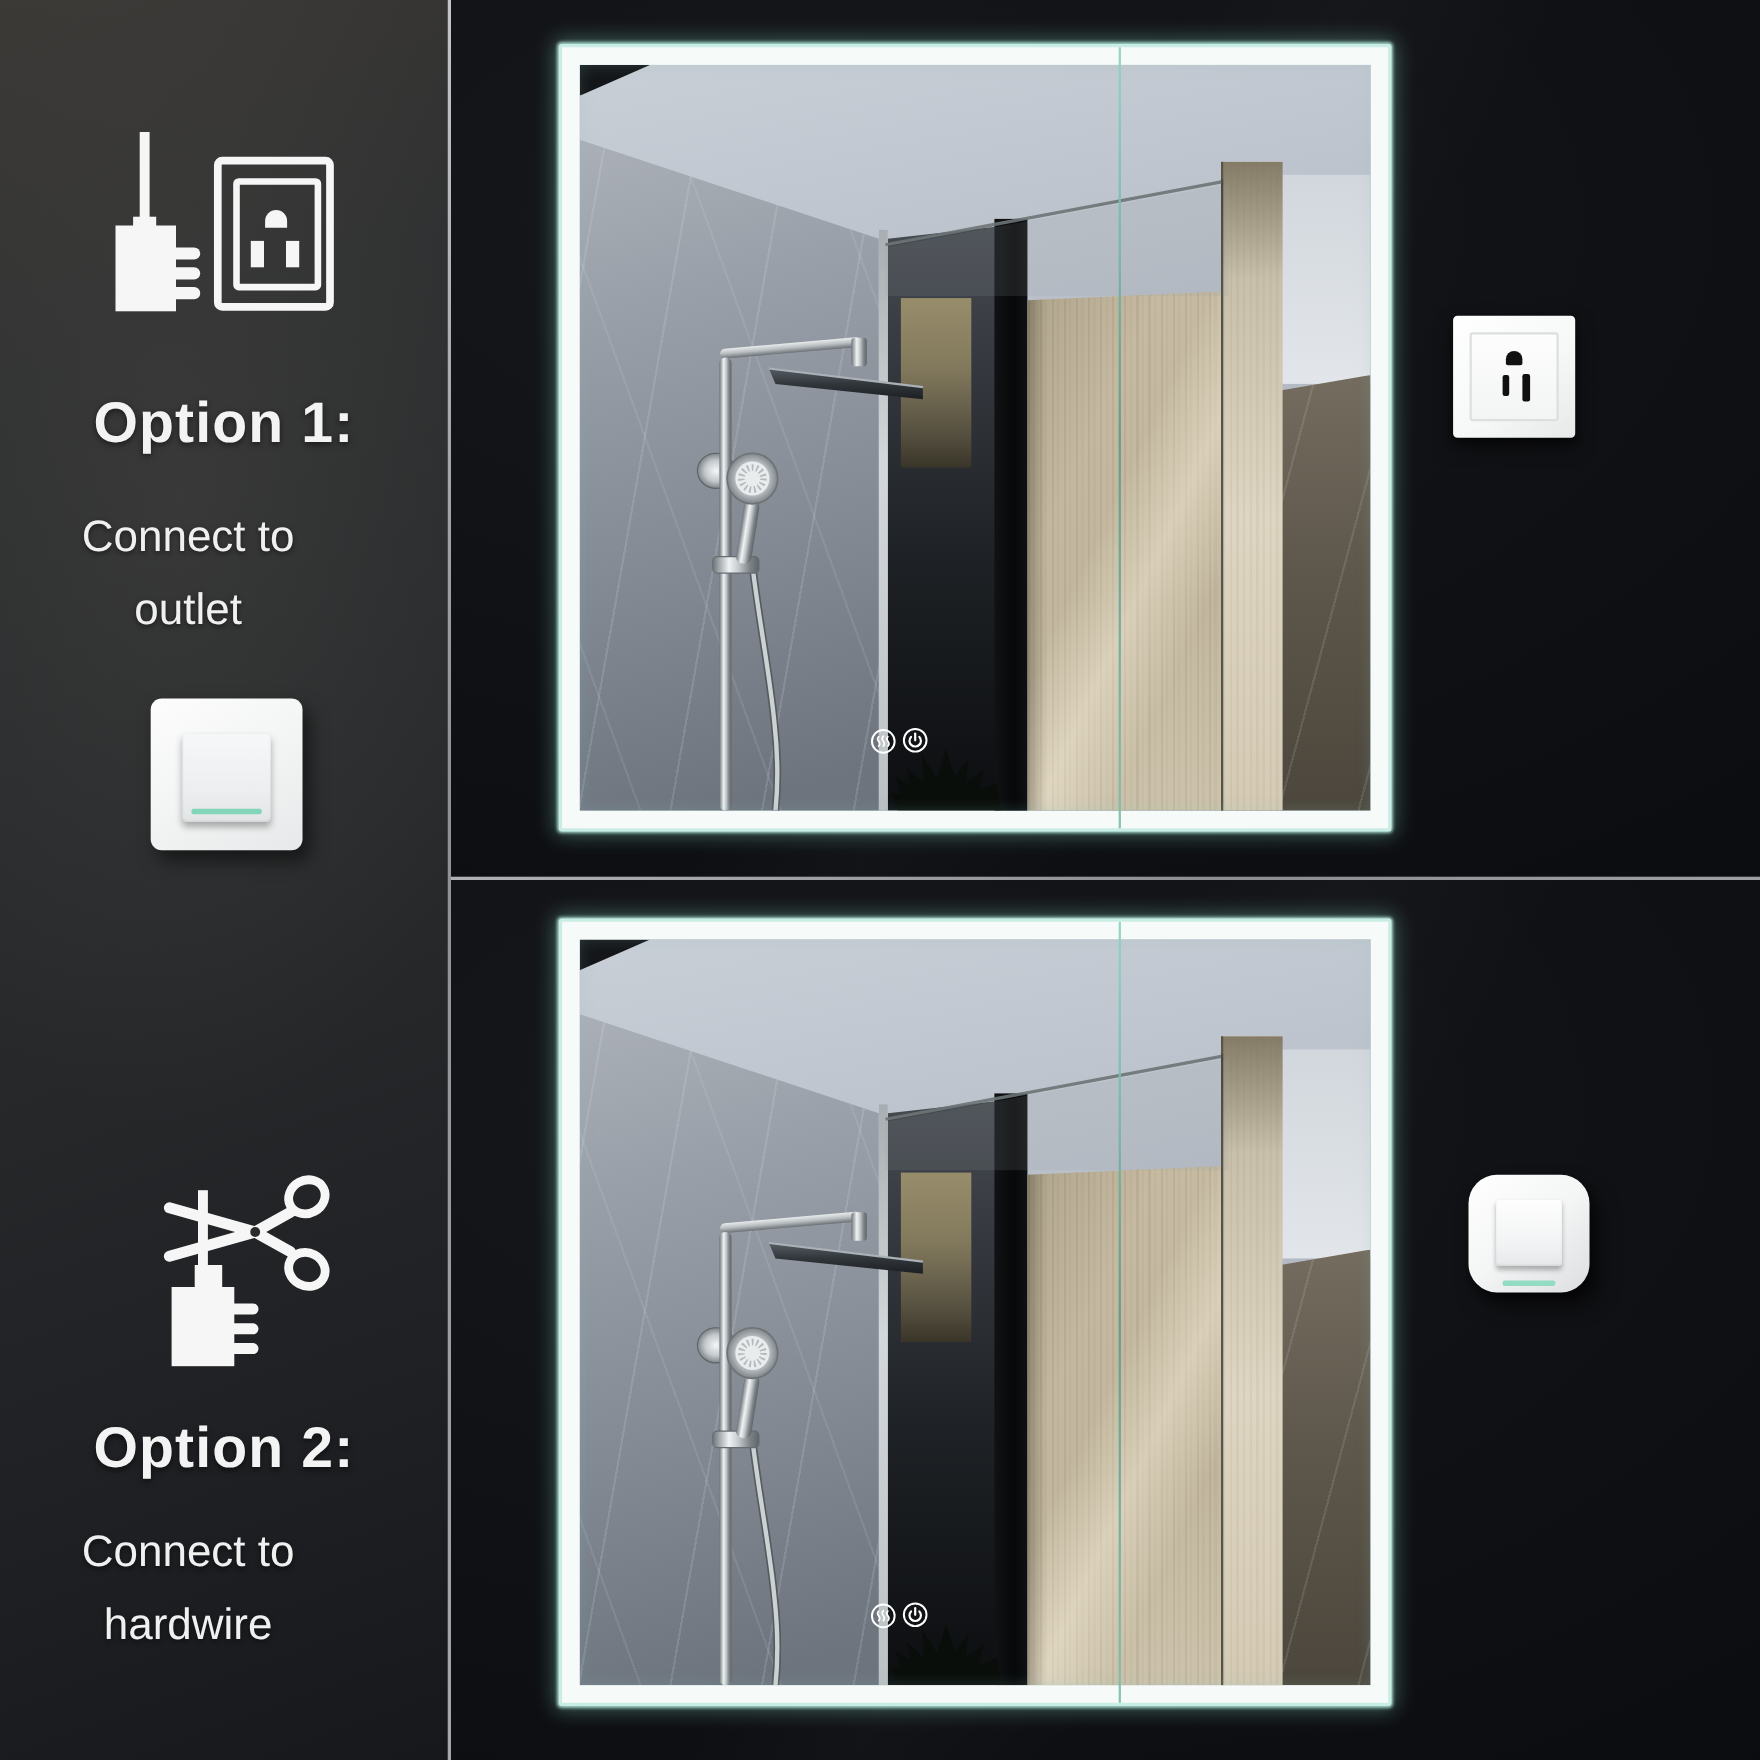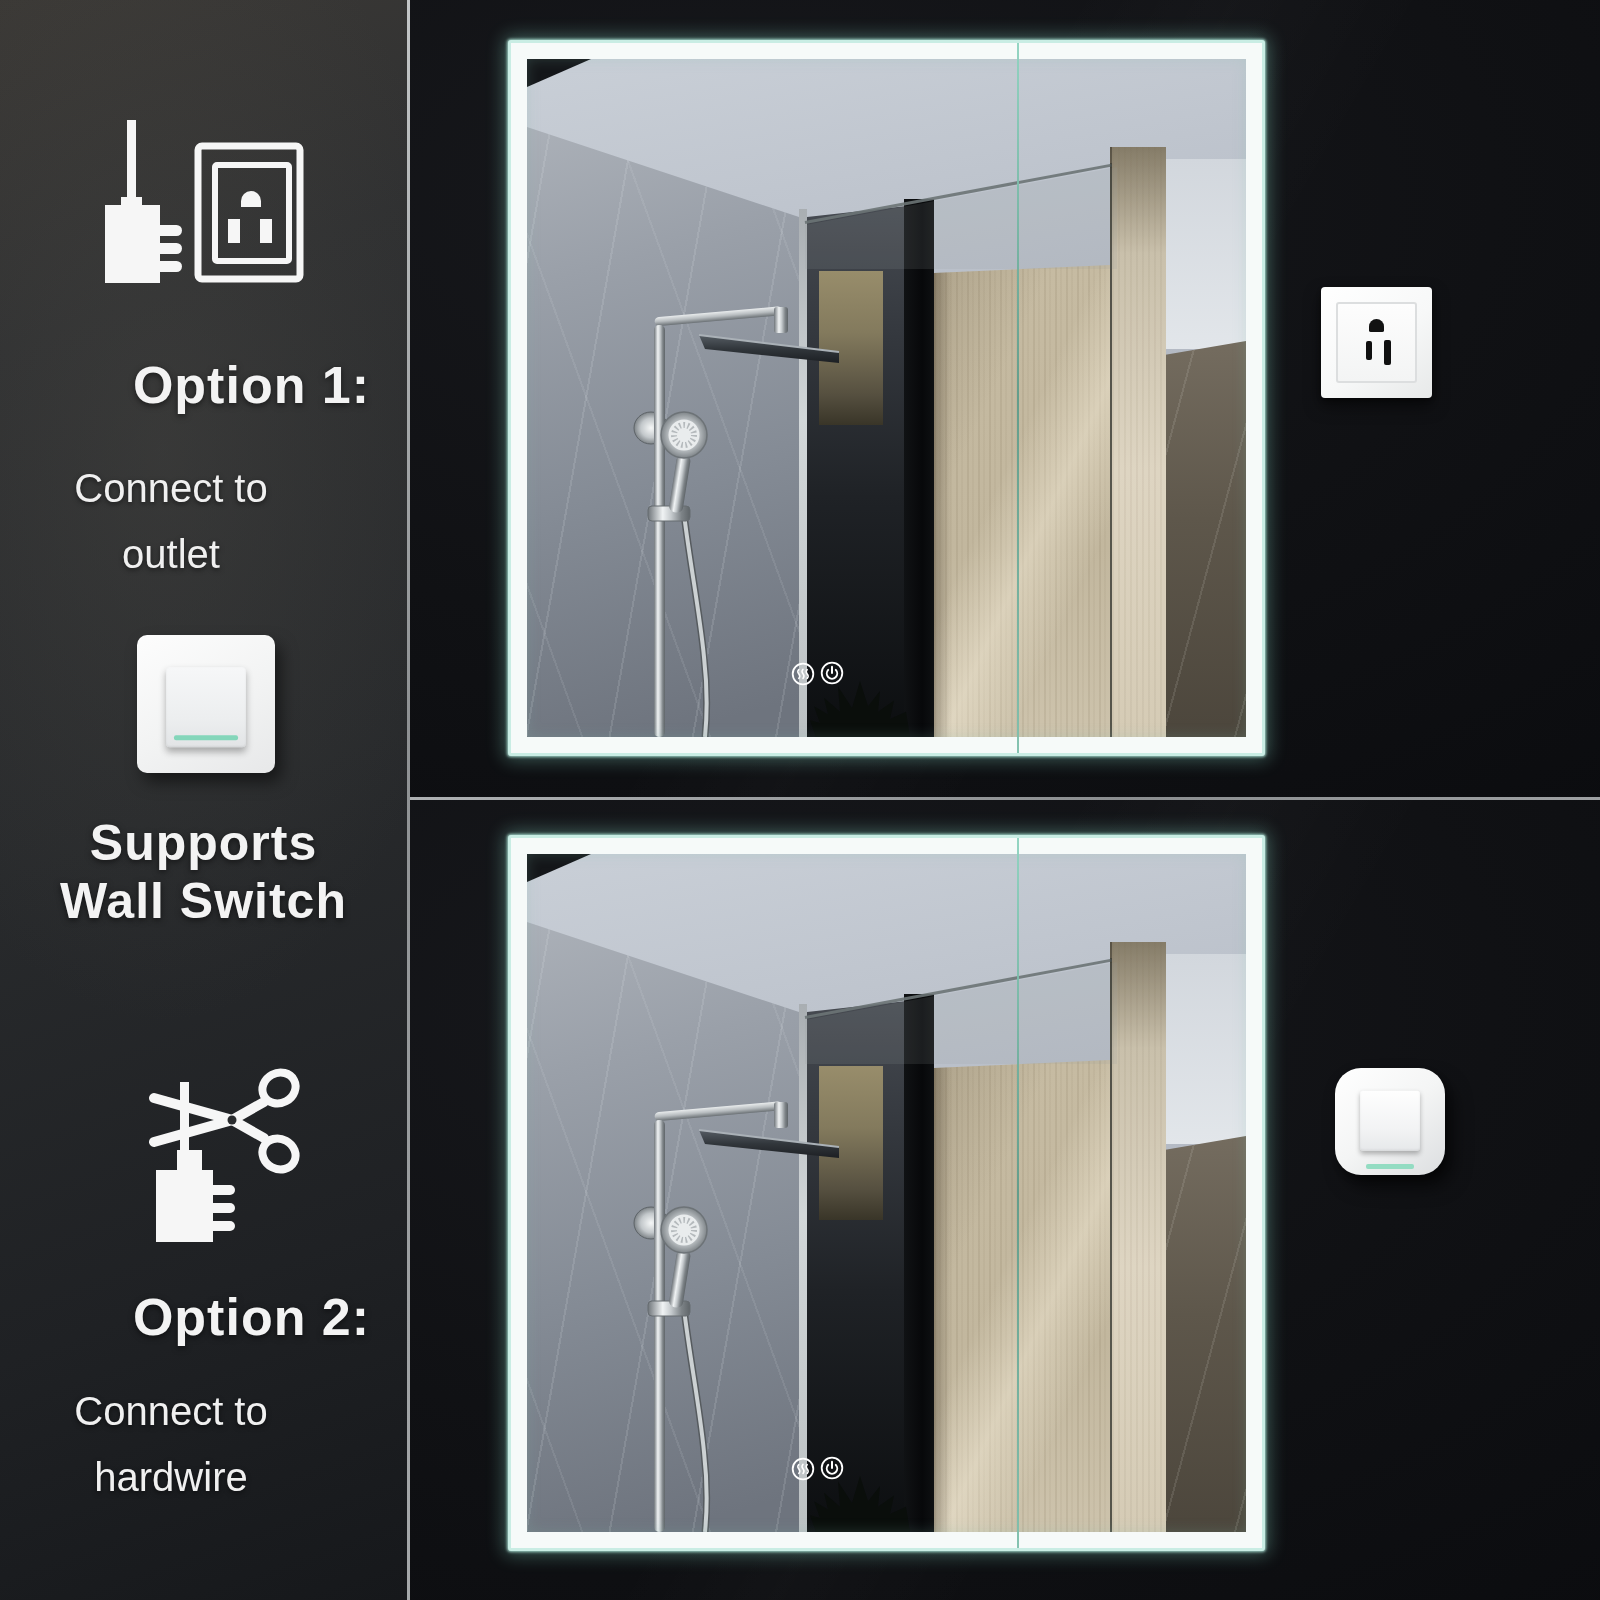--- a/index.html
+++ b/index.html
@@ -20,21 +20,20 @@
     background:linear-gradient(180deg,#c3c6c7 0%,#8e9193 45%,#a5a8aa 100%);
   }
   .h-divider{
     position:absolute;left:410px;top:797px;width:1190px;height:3px;
     background:linear-gradient(90deg,#aeb1b3,#8b8e90 60%,#9ea1a3);
   }
   .side-title{
     position:absolute;left:0;width:407px;text-align:center;
     font-weight:bold;font-size:52px;letter-spacing:1px;
     text-shadow:0 2px 6px rgba(0,0,0,.55);
-    margin-left:48px;
   }
   .side-sub{
     position:absolute;left:0;width:342px;text-align:center;
     font-size:40px;line-height:66px;color:#f0f0f0;
     text-shadow:0 2px 5px rgba(0,0,0,.5);
   }
   .switch-title{
     position:absolute;left:0;top:772px;width:407px;text-align:center;
     font-weight:bold;font-size:50px;line-height:58px;letter-spacing:1px;
     text-shadow:0 2px 6px rgba(0,0,0,.55);
@@ -196,24 +195,20 @@
     <p class="side-sub option1-sub">
       <span>Connect to</span><br>
       <span>outlet</span>
     </p>
 
     <div class="switch-side">
       <div class="rocker">
         <div class="mint"></div>
       </div>
     </div>
-    <h2 class="switch-title">
-      <span>Supports</span><br>
-      <span>Wall Switch</span>
-    </h2>
 
     <svg class="opt2-icon" width="166" height="218" viewBox="0 0 166 218">
       <g fill="#f6f6f6">
         <rect x="42" y="44" width="9" height="76"></rect>
         <rect x="39" y="112" width="25" height="24"></rect>
         <rect x="18" y="132" width="57" height="72"></rect>
         <rect x="70" y="147" width="27" height="10" rx="5"></rect>
         <rect x="70" y="165" width="27" height="10" rx="5"></rect>
         <rect x="70" y="183" width="27" height="10" rx="5"></rect>
       </g>

